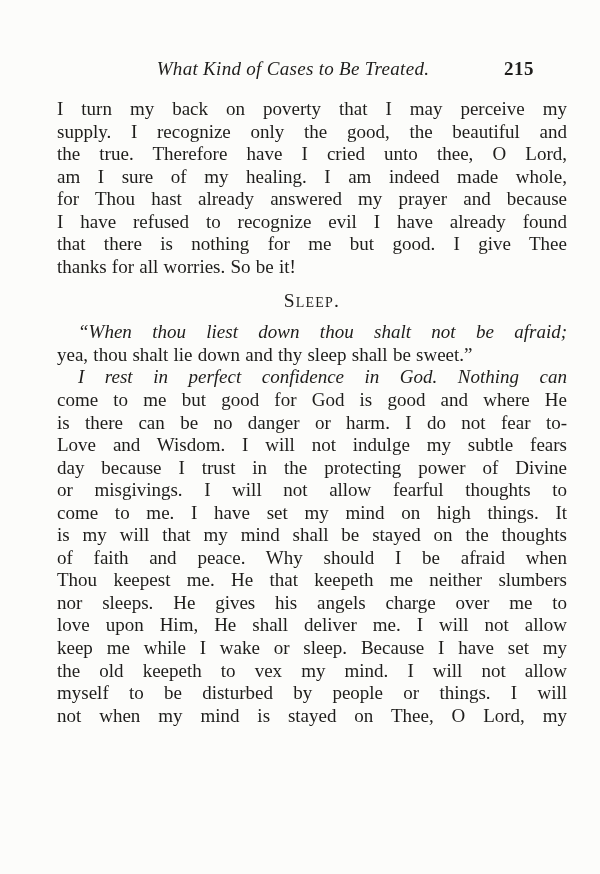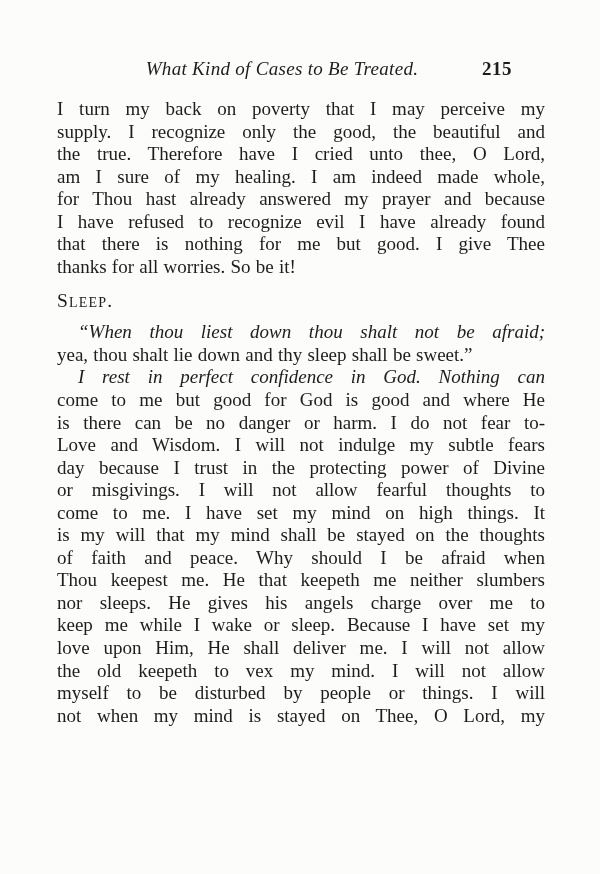--- a/index.html
+++ b/index.html
@@ -5,21 +5,21 @@
   html, body {
     margin: 0;
     padding: 0;
     background: #fcfcfa;
   }
   .page {
     position: relative;
     width: 600px;
     height: 874px;
     box-sizing: border-box;
-    padding: 57px 55px 0 57px;
+    padding: 57px 33px 0 57px;
     background: #fcfcfa;
     color: #1e1d1b;
     font-family: "Liberation Serif", "DejaVu Serif", serif;
     overflow: hidden;
   }
   .running-header {
     position: relative;
     height: 26px;
     margin-bottom: 15px;
     font-size: 19px;
@@ -55,21 +55,21 @@
   .line.indent {
     text-indent: 21px;
     font-style: italic;
   }
   .section-heading {
     margin: 11px 0 9px 0;
     font-size: 19.5px;
     font-weight: normal;
     font-variant: small-caps;
     letter-spacing: 1.2px;
-    text-align: left;
+    text-align: center;
     line-height: 23px;
   }
 </style>
 </head>
 <body>
 
 <div class="page">
 
   <div class="running-header">
     <span class="header-title">What Kind of Cases to Be Treated.</span>
@@ -104,22 +104,22 @@
         <div class="line">come to me but good for God is good and where He</div>
         <div class="line">is there can be no danger or harm.  I do not fear to-</div>
         <div class="line">Love and Wisdom.  I will not indulge my subtle fears</div>
         <div class="line">day because I trust in the protecting power of Divine</div>
         <div class="line">or misgivings.  I will not allow fearful thoughts to</div>
         <div class="line">come to me.  I have set my mind on high things.  It</div>
         <div class="line">is my will that my mind shall be stayed on the thoughts</div>
         <div class="line">of faith and peace.  Why should I be afraid when</div>
         <div class="line">Thou keepest me.  He that keepeth me neither slumbers</div>
         <div class="line">nor sleeps.  He gives his angels charge over me to</div>
+        <div class="line">love upon Him, He shall deliver me.  I will not allow</div>
         <div class="line">keep me while I wake or sleep.  Because I have set my</div>
-        <div class="line">love upon Him, He shall deliver me.  I will not allow</div>
         <div class="line">the old keepeth to vex my mind.  I will not allow</div>
         <div class="line">myself to be disturbed by people or things.  I will</div>
         <div class="line">not when my mind is stayed on Thee, O Lord, my</div>
       </div>
 
   </div>
 
 </div>
 
 </body></html>

